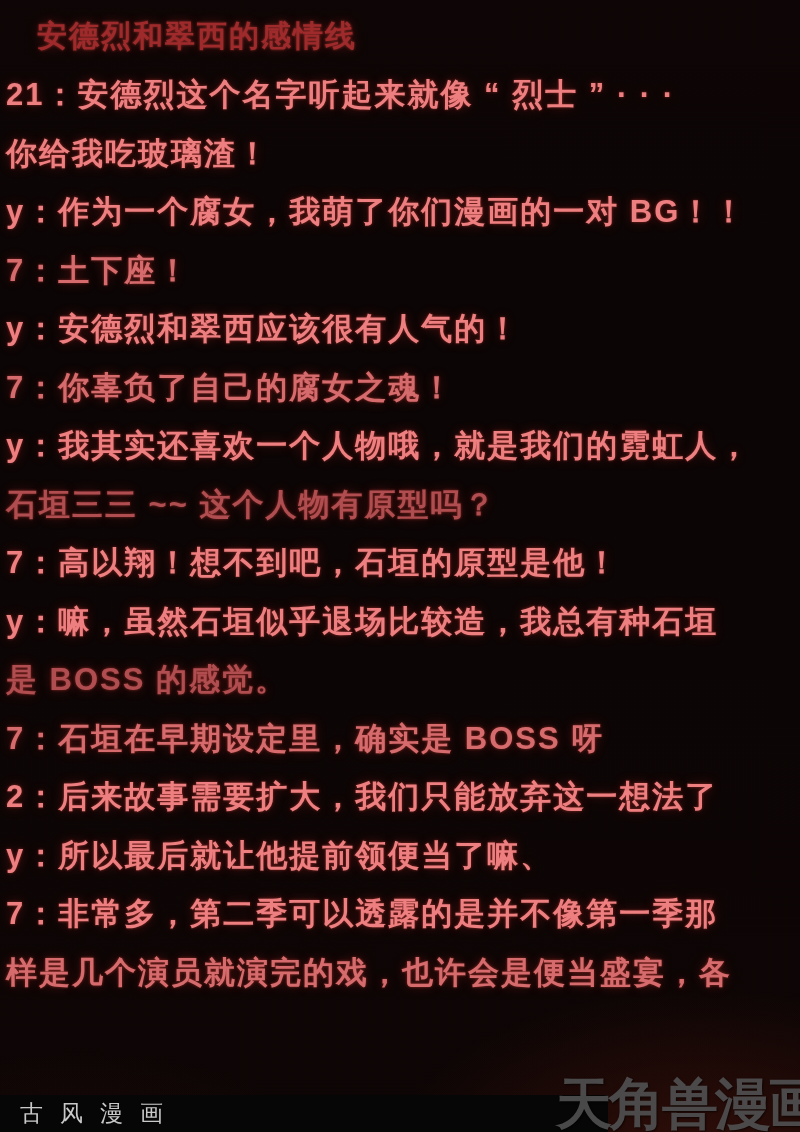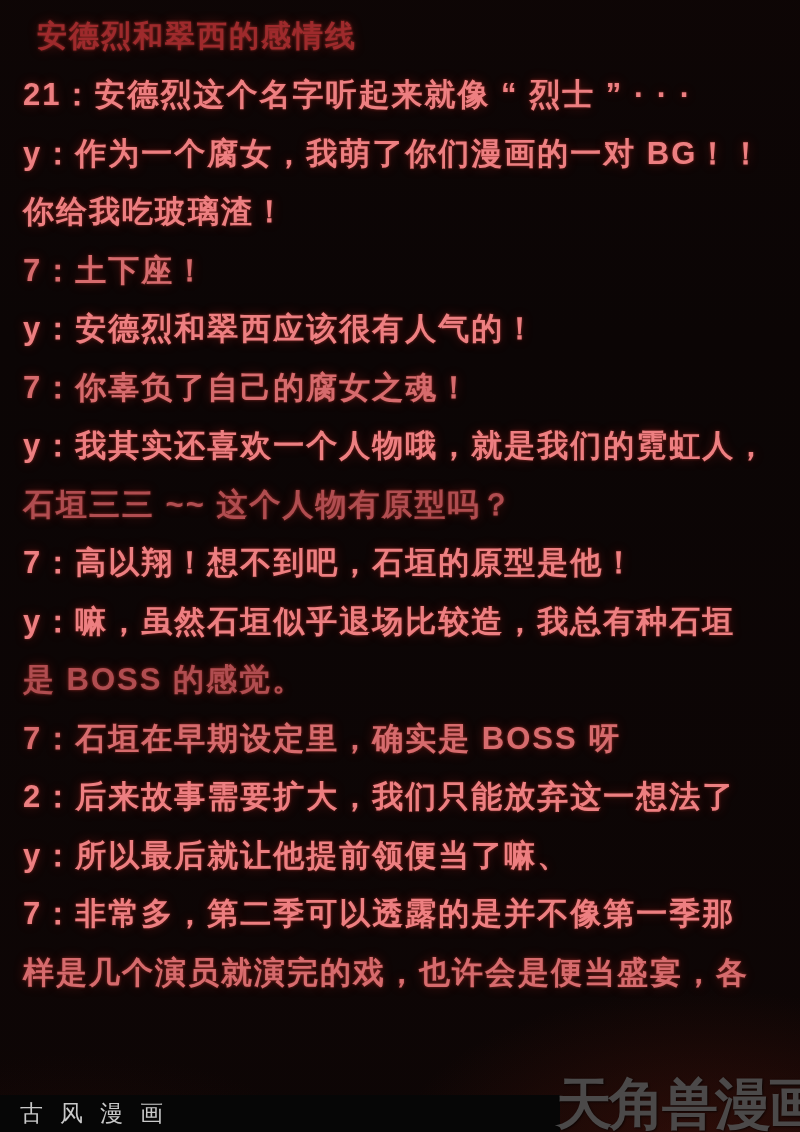--- a/index.html
+++ b/index.html
@@ -19,37 +19,37 @@
     pointer-events:none;
   }
   .dialogue{
     position:absolute;inset:0;
     padding-top:7px;
     z-index:1;
   }
   .line{
     height:58.5px;
     display:flex;align-items:center;
-    padding-left:23px;
+    padding-left:6px;
     font-family:"Liberation Sans","DejaVu Sans",sans-serif;
     font-weight:bold;
     font-size:31px;
     line-height:1;
     letter-spacing:2px;
     white-space:nowrap;
     text-shadow:0 0 3px rgba(255,80,70,.45), 0 0 12px rgba(255,55,45,.28);
   }
   .tone-title  {color:var(--c-title,#9e2a2c); padding-left:37px; font-size:30px;}
   .tone-bright {color:var(--c-bright,#ed7f81);}
   .tone-medium {color:var(--c-medium,#d66b6d);}
   .tone-dim    {color:var(--c-dim,#b04d50);}
   .footer-box{
     position:absolute;
     left:0;top:1095px;
-    width:560px;height:37px;
+    width:608px;height:37px;
     background:#060606;
     display:flex;align-items:center;
     z-index:2;
   }
   .gufeng{
     padding-left:20px;
     font-family:"Liberation Serif","DejaVu Serif",serif;
     font-size:23px;
     letter-spacing:17px;
     color:var(--c-wm_left,#c9c9c9);
@@ -77,24 +77,24 @@
 
   <div class="dialogue">
 
   <div class="line tone-title">
         <span>安德烈和翠西的感情线</span>
       </div>
       <div class="line tone-bright">
         <span>21：安德烈这个名字听起来就像 “ 烈士 ” · · ·</span>
       </div>
       <div class="line tone-bright">
-        <span>y：作为一个腐女，我萌了你们漫画的一对 BG！！</span>
+        <span>你给我吃玻璃渣！</span>
       </div>
       <div class="line tone-bright">
-        <span>你给我吃玻璃渣！</span>
+        <span>y：作为一个腐女，我萌了你们漫画的一对 BG！！</span>
       </div>
       <div class="line tone-medium">
         <span>7：土下座！</span>
       </div>
       <div class="line tone-bright">
         <span>y：安德烈和翠西应该很有人气的！</span>
       </div>
       <div class="line tone-medium">
         <span>7：你辜负了自己的腐女之魂！</span>
       </div>

